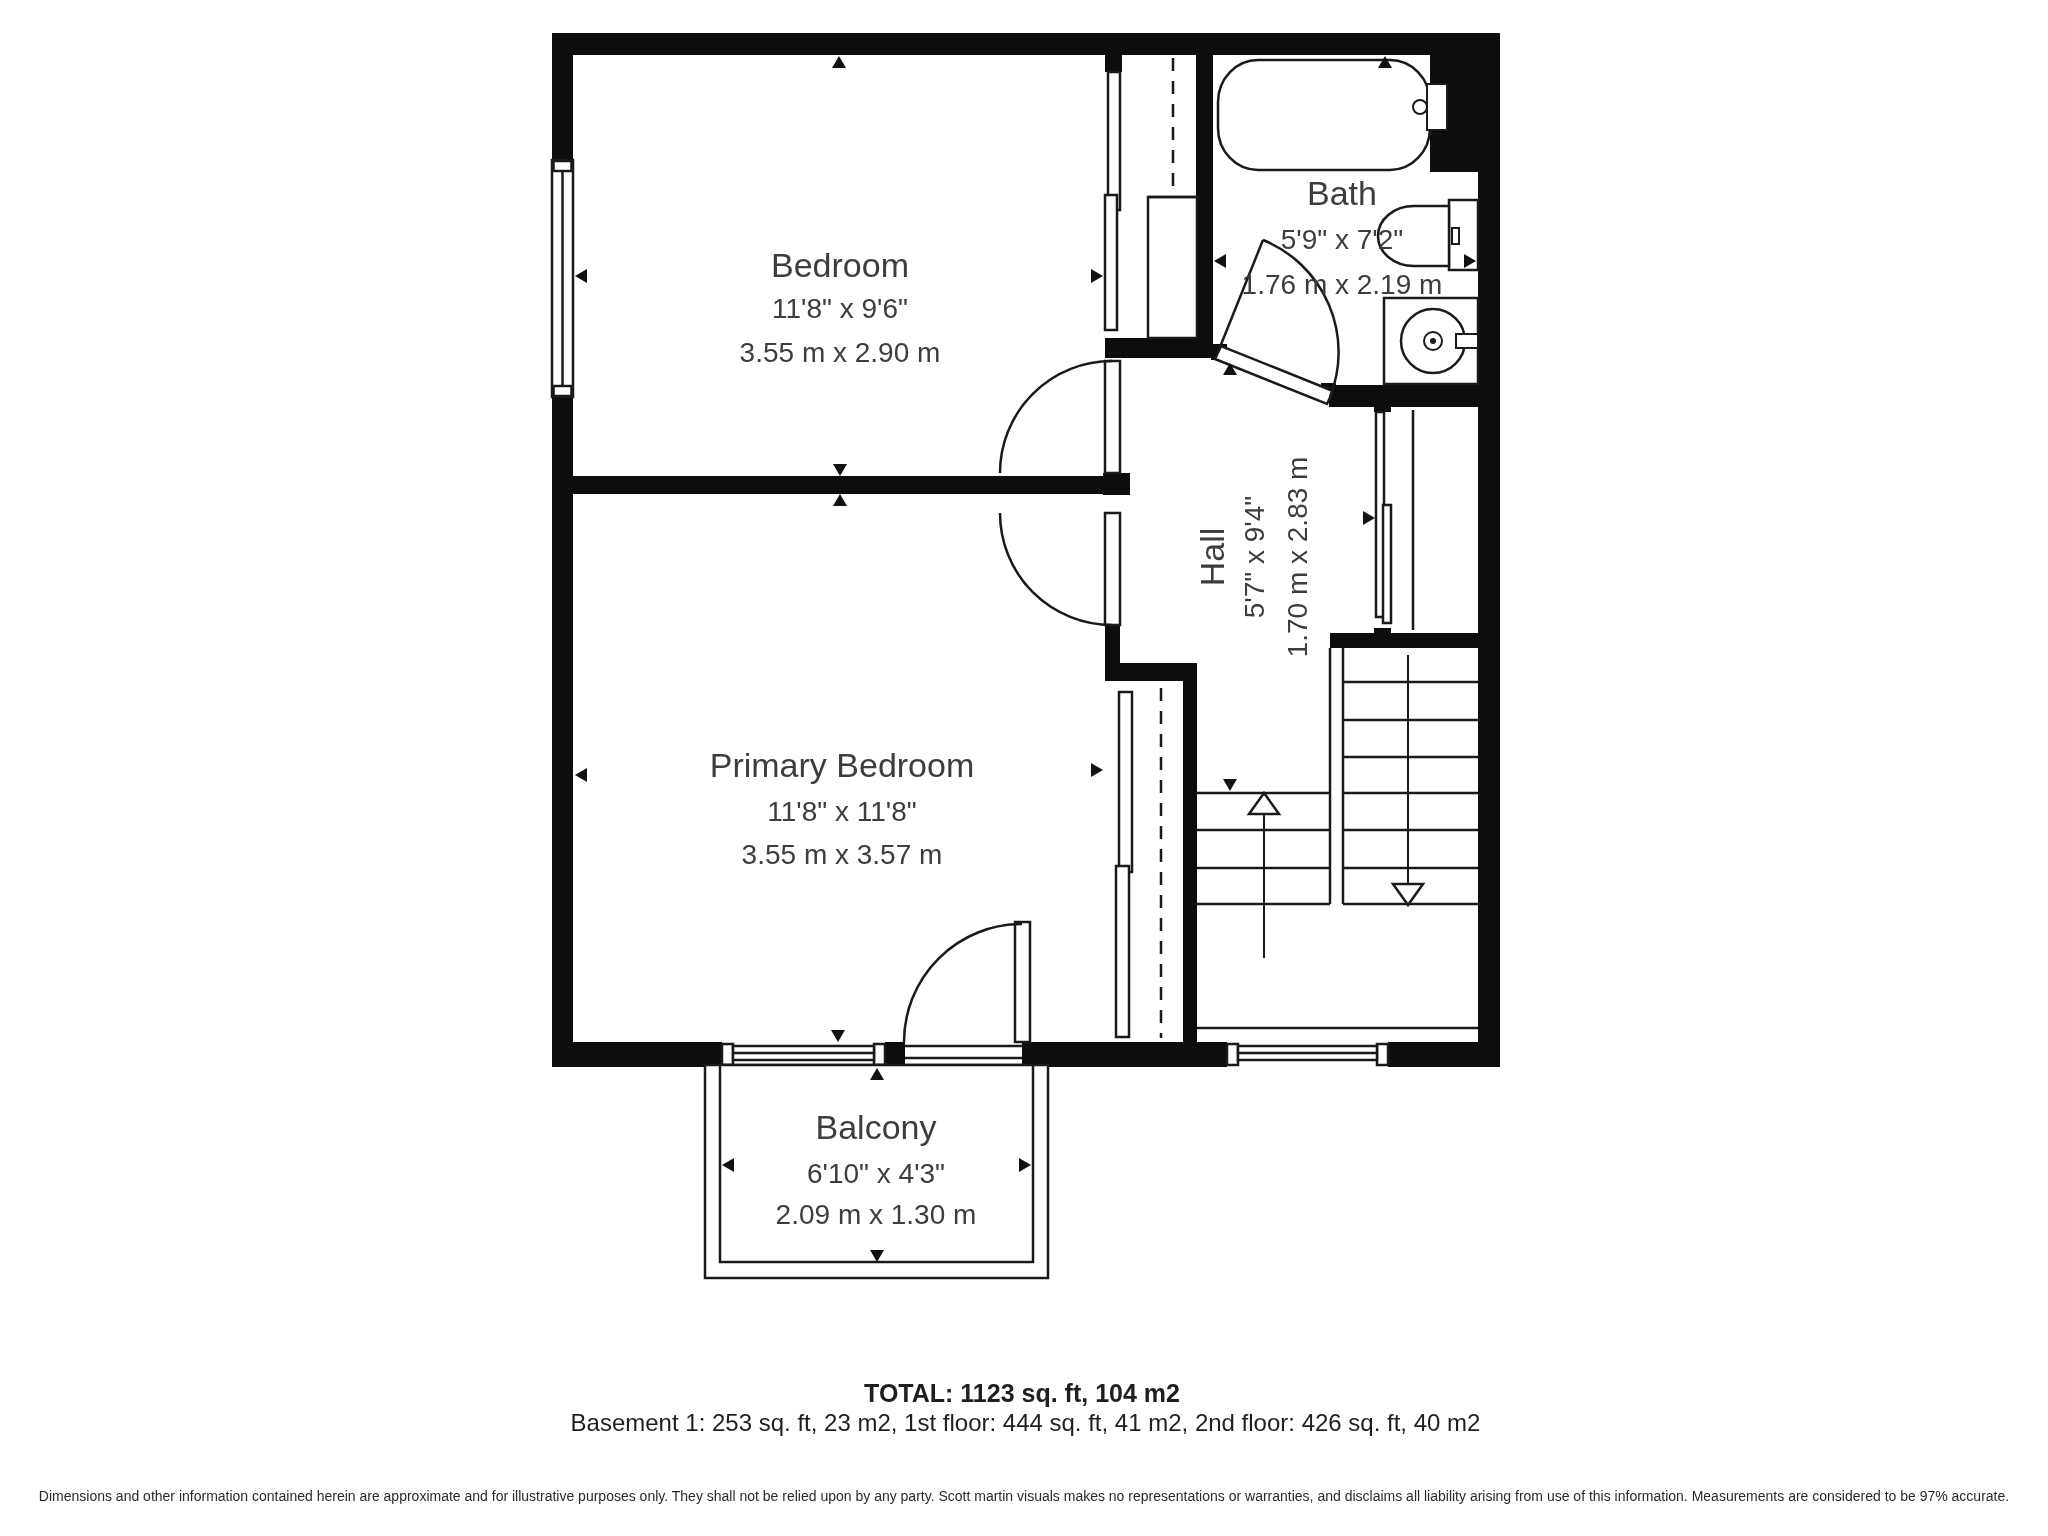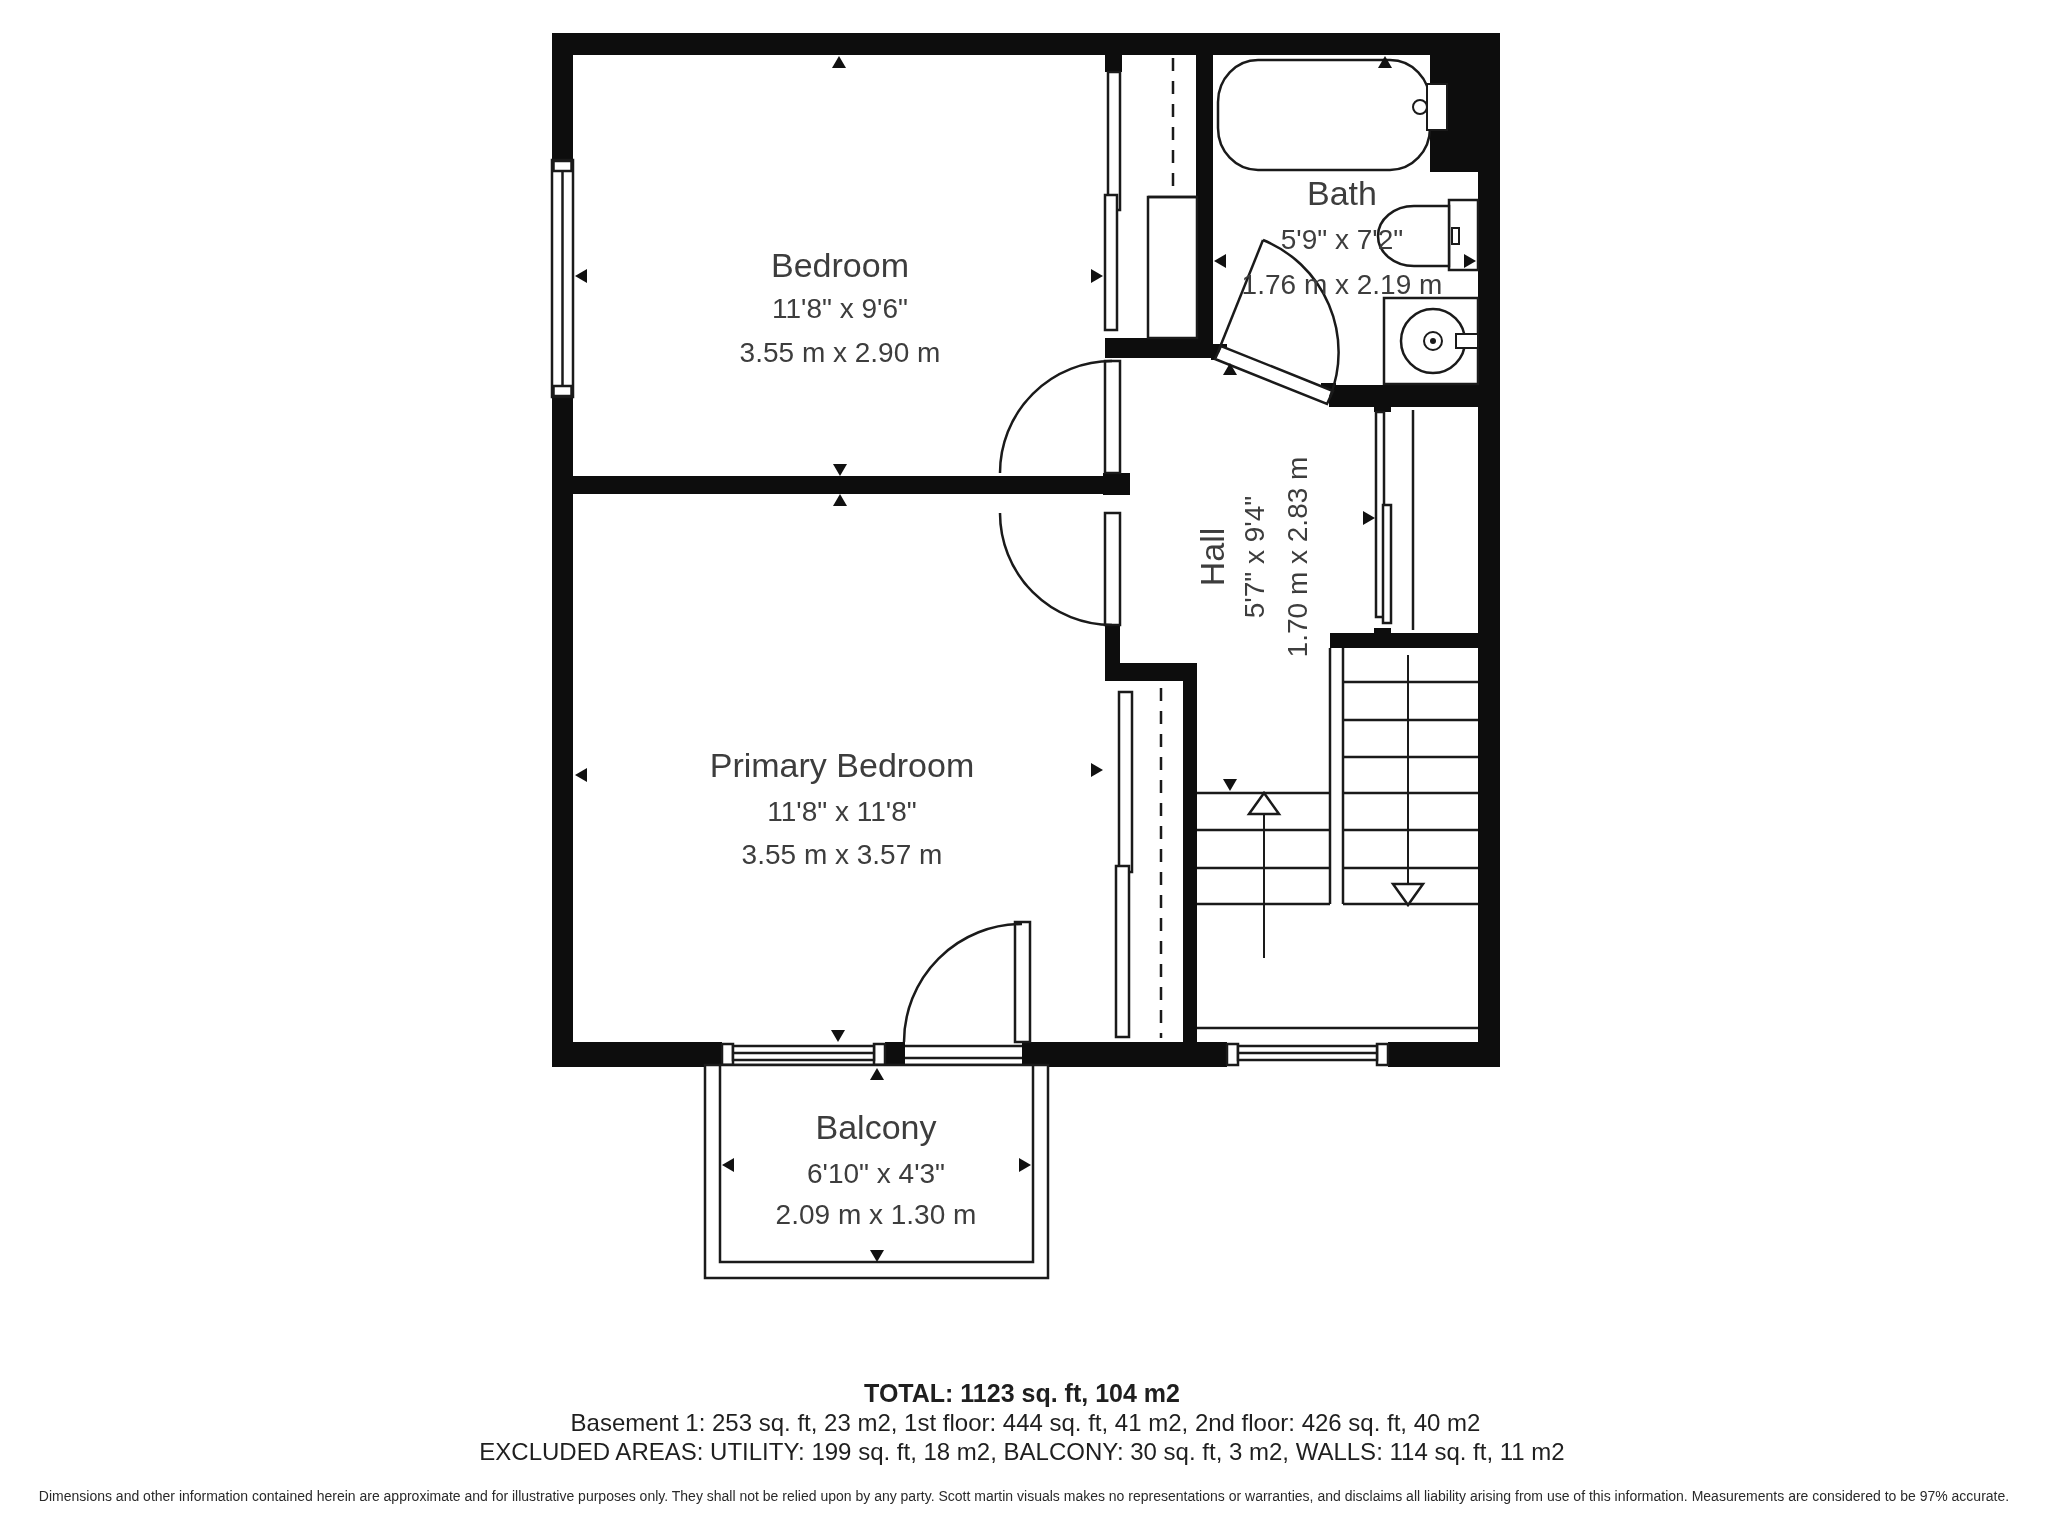--- a/index.html
+++ b/index.html
@@ -279,16 +279,15 @@
       <g>
         <text class="room-label" x="876" y="1139">Balcony</text>
         <text class="room-dim" x="876" y="1183">6'10" x 4'3"</text>
         <text class="room-dim" x="876" y="1224">2.09 m x 1.30 m</text>
       </g>
     </g>
   </svg>
 
   <div id="summary-total" class="summary">TOTAL: 1123 sq. ft, 104 m2</div>
   <div id="summary-floors" class="summary">Basement 1: 253 sq. ft, 23 m2, 1st floor: 444 sq. ft, 41 m2, 2nd floor: 426 sq. ft, 40 m2</div>
-  <div id="summary-excluded" class="summary">EXCLUDED AREAS: UTILITY: 199 sq. ft, 18 m2, BALCONY: 30 sq. ft, 3 m2, WALLS: 114 sq. ft, 11 m2</div>
   <div id="disclaimer">Dimensions and other information contained herein are approximate and for illustrative purposes only. They shall not be relied upon by any party. Scott martin visuals makes no representations or warranties, and disclaims all liability arising from use of this information. Measurements are considered to be 97% accurate.</div>
 
 </div>
 
 </body></html>

